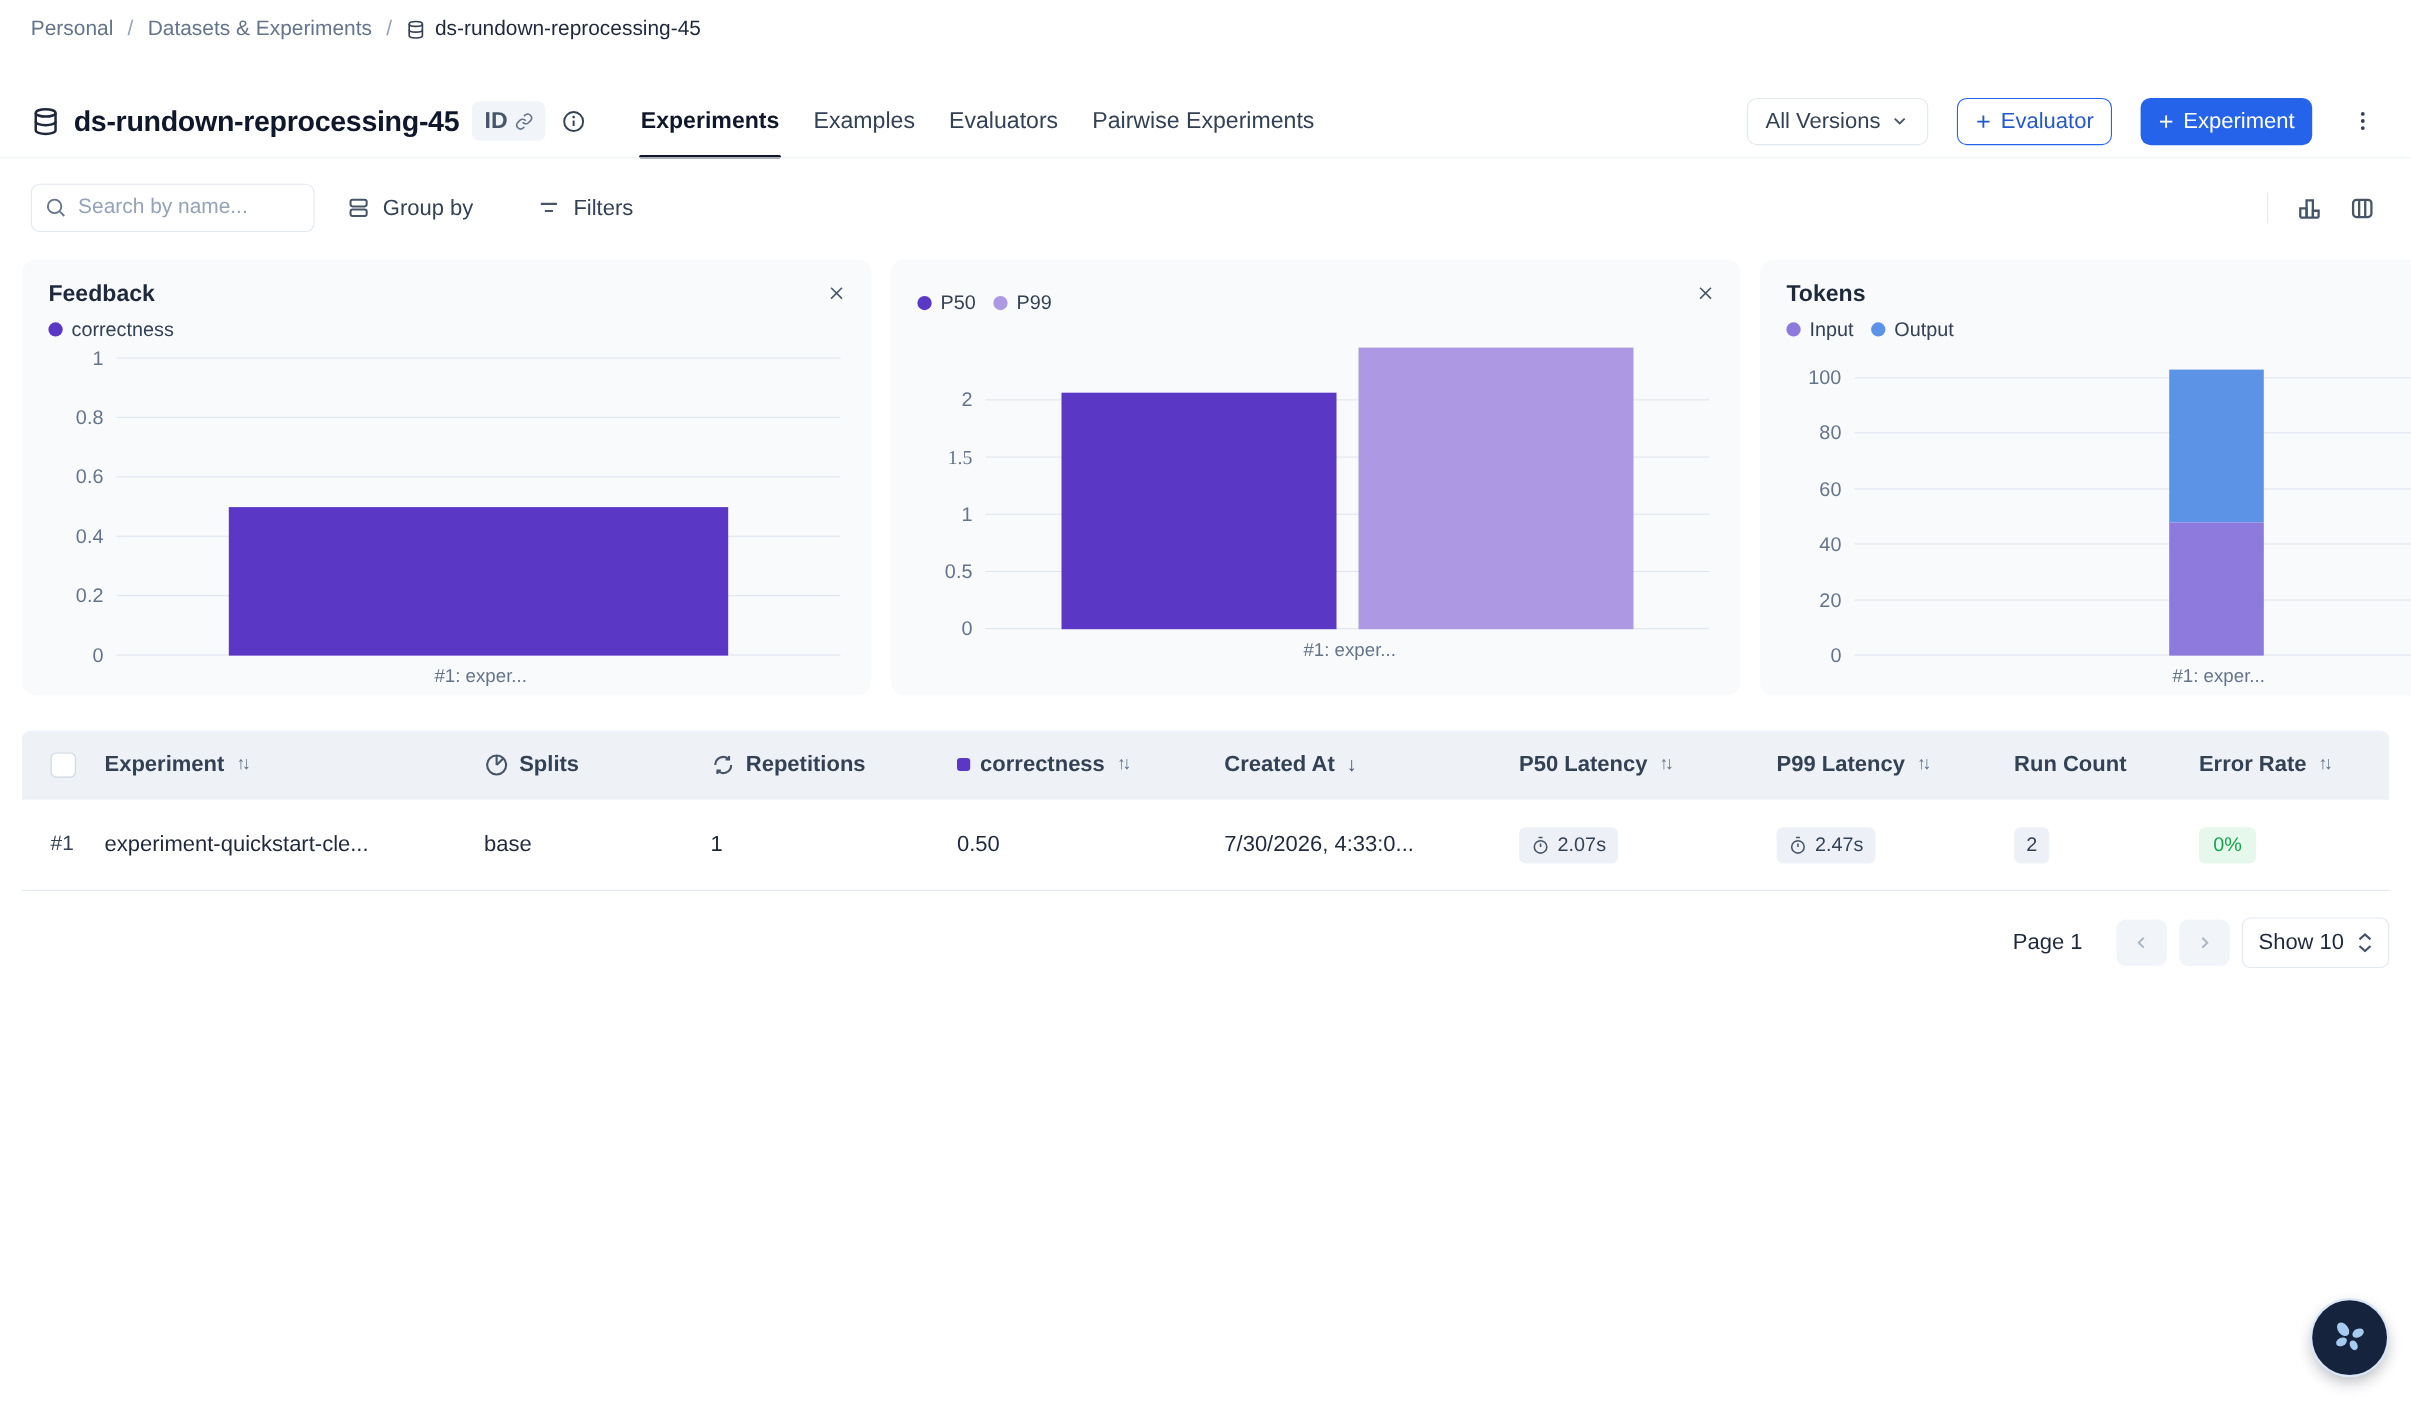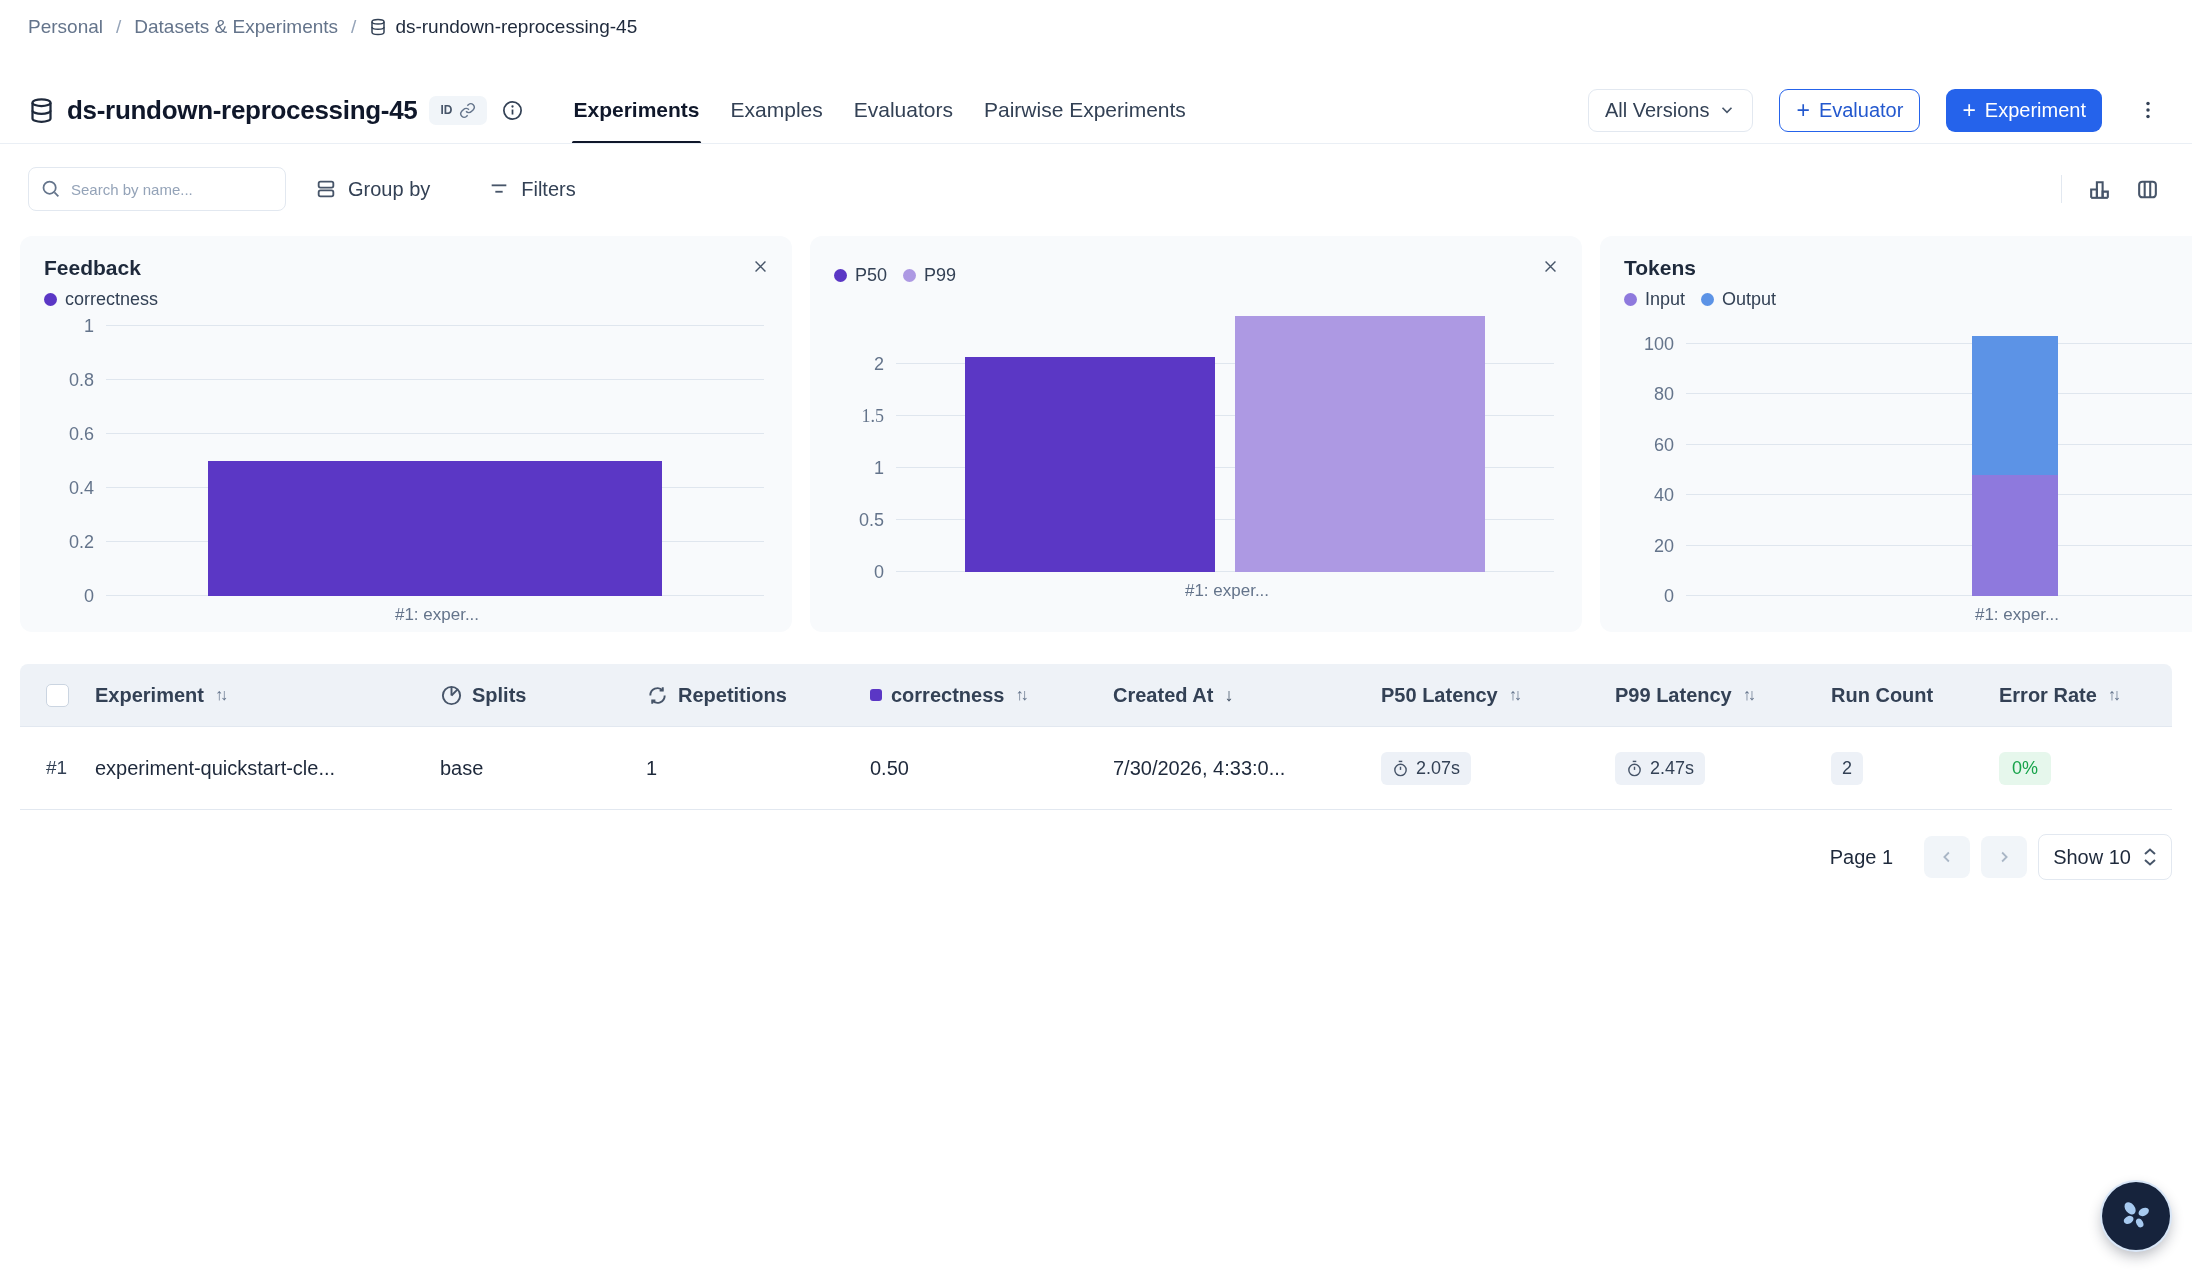--- a/index.html
+++ b/index.html
@@ -12,39 +12,39 @@
   .crumb{cursor:pointer}
   .crumb-sep{color:#94A3B8}
   .crumb-current{display:flex;align-items:center;gap:8px;color:#1E293B}
 
   
   .header{position:absolute;top:76px;left:28px;right:24px;height:68px;display:flex;align-items:center}
   .header-divider{position:absolute;top:143px;left:0;width:2192px;border-top:1px solid #EAEFF5}
   .title-group{display:flex;align-items:center;gap:12px}
   .page-title{font-size:26px;font-weight:700;color:#0F172A;letter-spacing:-.3px}
   .id-pill{display:flex;align-items:center;gap:7px;background:#F1F5F9;border-radius:7px;padding:6px 11px;
-           font-size:12px;font-weight:600;color:#475569;cursor:pointer}
+           font-size:21px;font-weight:600;color:#475569;cursor:pointer}
   .info-btn{margin-left:2px;color:#334155;cursor:pointer;display:flex}
   .tabs{display:flex;gap:29px;height:100%;margin-left:48px}
   .tab{position:relative;display:flex;align-items:center;font-size:21px;color:#334155;cursor:pointer;padding:0 1px}
   .tab.active{color:#0F172A;font-weight:600}
   .tab.active::after{content:"";position:absolute;left:0;right:0;bottom:0;height:3px;background:#0F172A;border-radius:2px}
   .header-actions{margin-left:auto;display:flex;align-items:center;gap:26px}
   .btn{display:flex;align-items:center;gap:9px;height:43px;padding:0 16px;border-radius:9px;font-size:20px;cursor:pointer;box-sizing:border-box}
   .btn-select{border:1px solid #E2E8F0;color:#334155;background:#fff}
   .btn-outline-blue{border:1px solid #2563EB;color:#2358CE;background:#fff;font-weight:500}
   .btn-blue{background:#2563EB;color:#fff;font-weight:500}
   .plus{font-size:23px;font-weight:400;line-height:1}
   .kebab-btn{width:40px;height:43px;display:flex;align-items:center;justify-content:center;color:#334155;cursor:pointer}
 
   
   .toolbar{position:absolute;top:166px;left:28px;right:24px;height:46px;display:flex;align-items:center}
   .search-box{position:relative;width:258px;height:44px}
   .search-box input{width:100%;height:100%;box-sizing:border-box;border:1px solid #E2E8F0;border-radius:8px;
-    padding:0 12px 0 42px;font-size:15px;font-family:"Liberation Sans",sans-serif;color:#334155;outline:none}
+    padding:0 12px 0 42px;font-size:19px;font-family:"Liberation Sans",sans-serif;color:#334155;outline:none}
   .search-box input::placeholder{color:#94A3B8}
   .search-icon{position:absolute;left:12px;top:11px;color:#64748B}
   .tool-btn{display:flex;align-items:center;gap:11px;height:44px;padding:0 17px;border-radius:8px;
             font-size:20px;color:#334155;cursor:pointer;background:none;border:none;font-family:inherit}
   .tool-btn .ticon{color:#475569}
   .toolbar-right{margin-left:auto;display:flex;align-items:center;gap:6px}
   .vdivider{width:1px;height:28px;background:#E2E8F0;margin-right:10px}
   .icon-btn{width:42px;height:42px;display:flex;align-items:center;justify-content:center;border-radius:8px;color:#475569;cursor:pointer}
 
   

